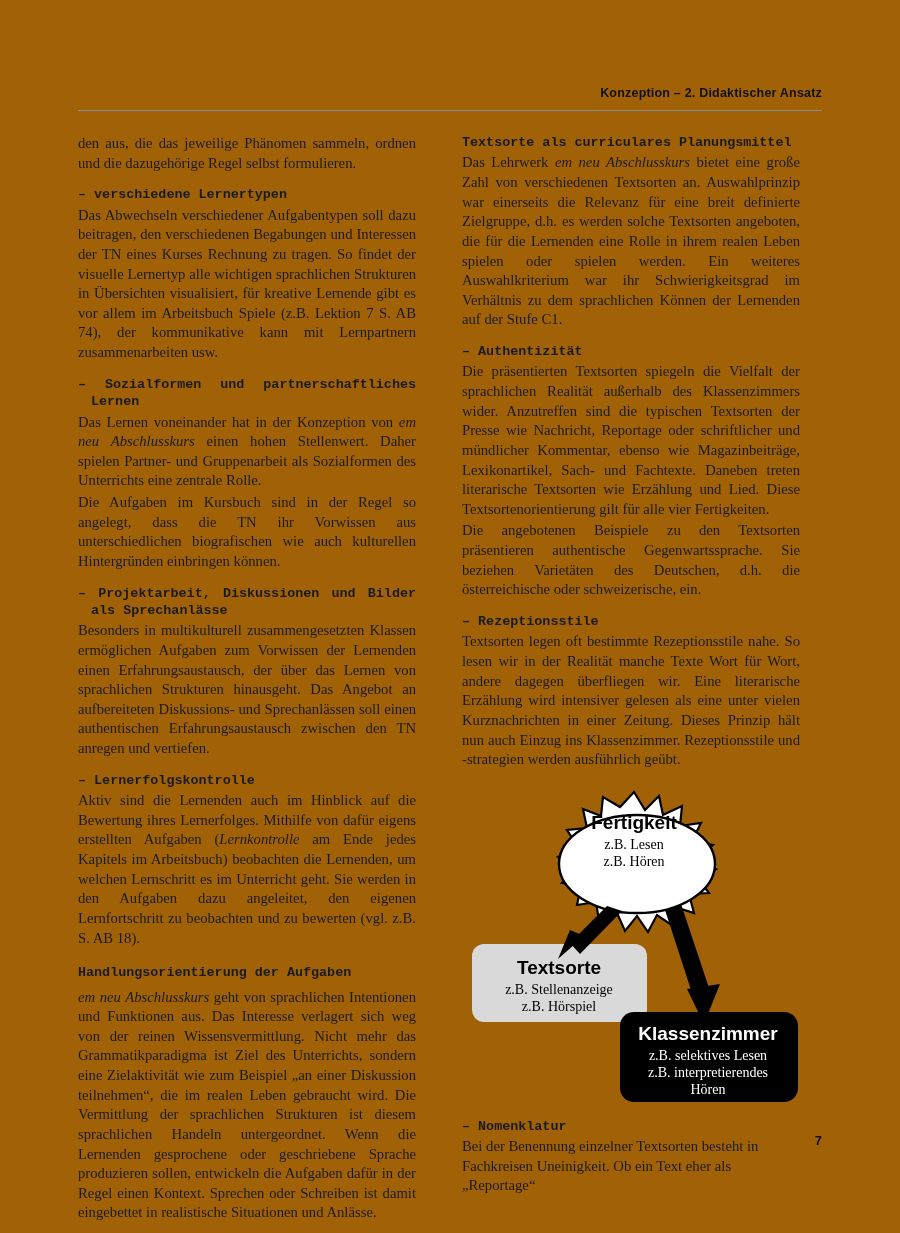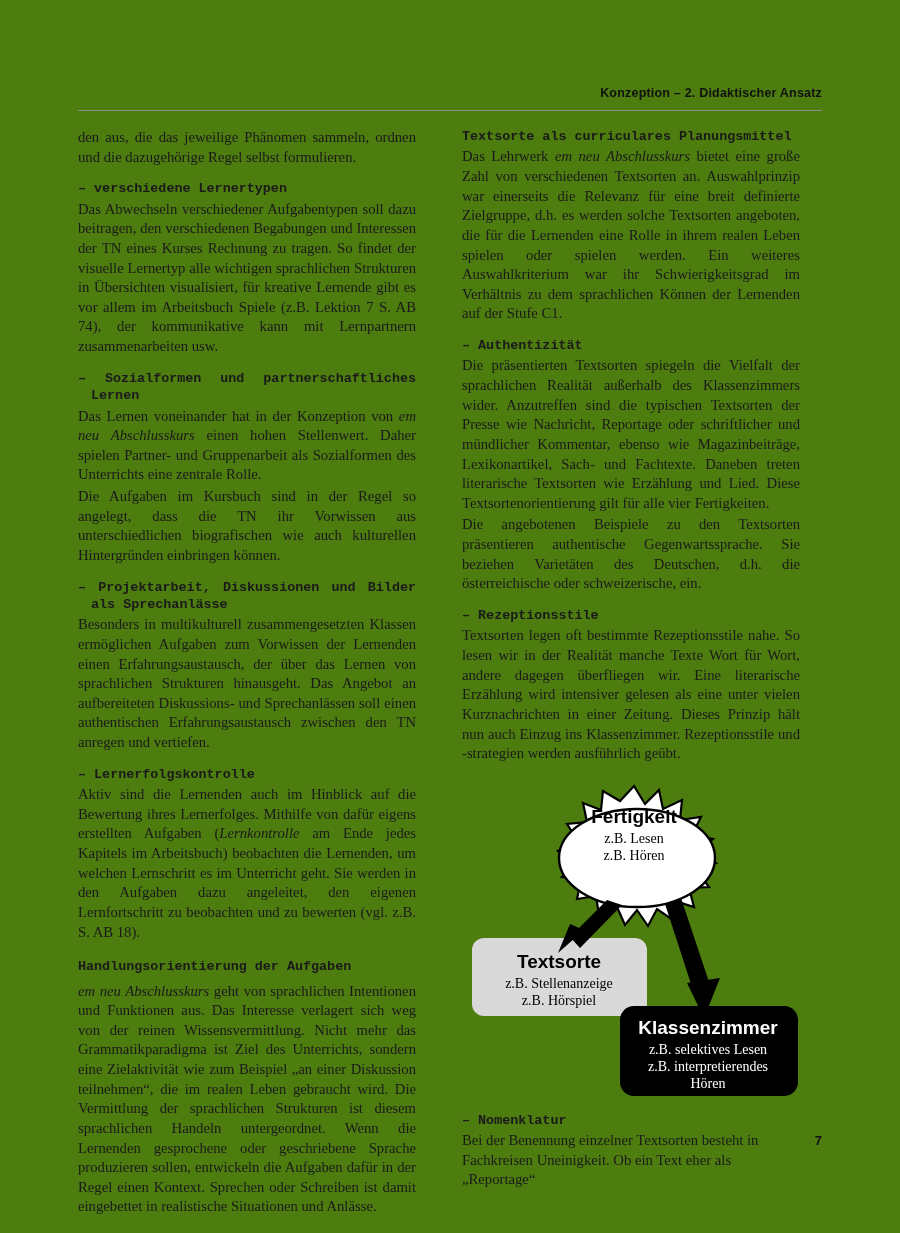--- a/index.html
+++ b/index.html
@@ -13,21 +13,21 @@
     font-family: "Liberation Serif", serif;
     color: #1a1a1a;
     position: relative;
     overflow: hidden;
   }
   .page {
     position: absolute;
     left: 0; top: 0;
     width: 900px;
     height: 1233px;
-    background: #4d7c0f;
+    background: #a16207;
   }
   .header {
     position: absolute;
     left: 78px;
     top: 86px;
     width: 744px;
     text-align: right;
     font-family: "Liberation Sans", sans-serif;
     font-size: 12.5px;
     font-weight: bold;
@@ -44,21 +44,21 @@
   }
   .columns {
     position: absolute;
     left: 78px;
     top: 126px;
     width: 746px;
     height: 1000px;
   }
   .col {
     position: absolute;
-    top: 2px;
+    top: 8px;
     width: 338px;
   }
   .col-left { left: 0; }
   .col-right { left: 384px; }
 
   p {
     margin: 0;
     font-size: 14.7px;
     line-height: 1.335;
     text-align: justify;

